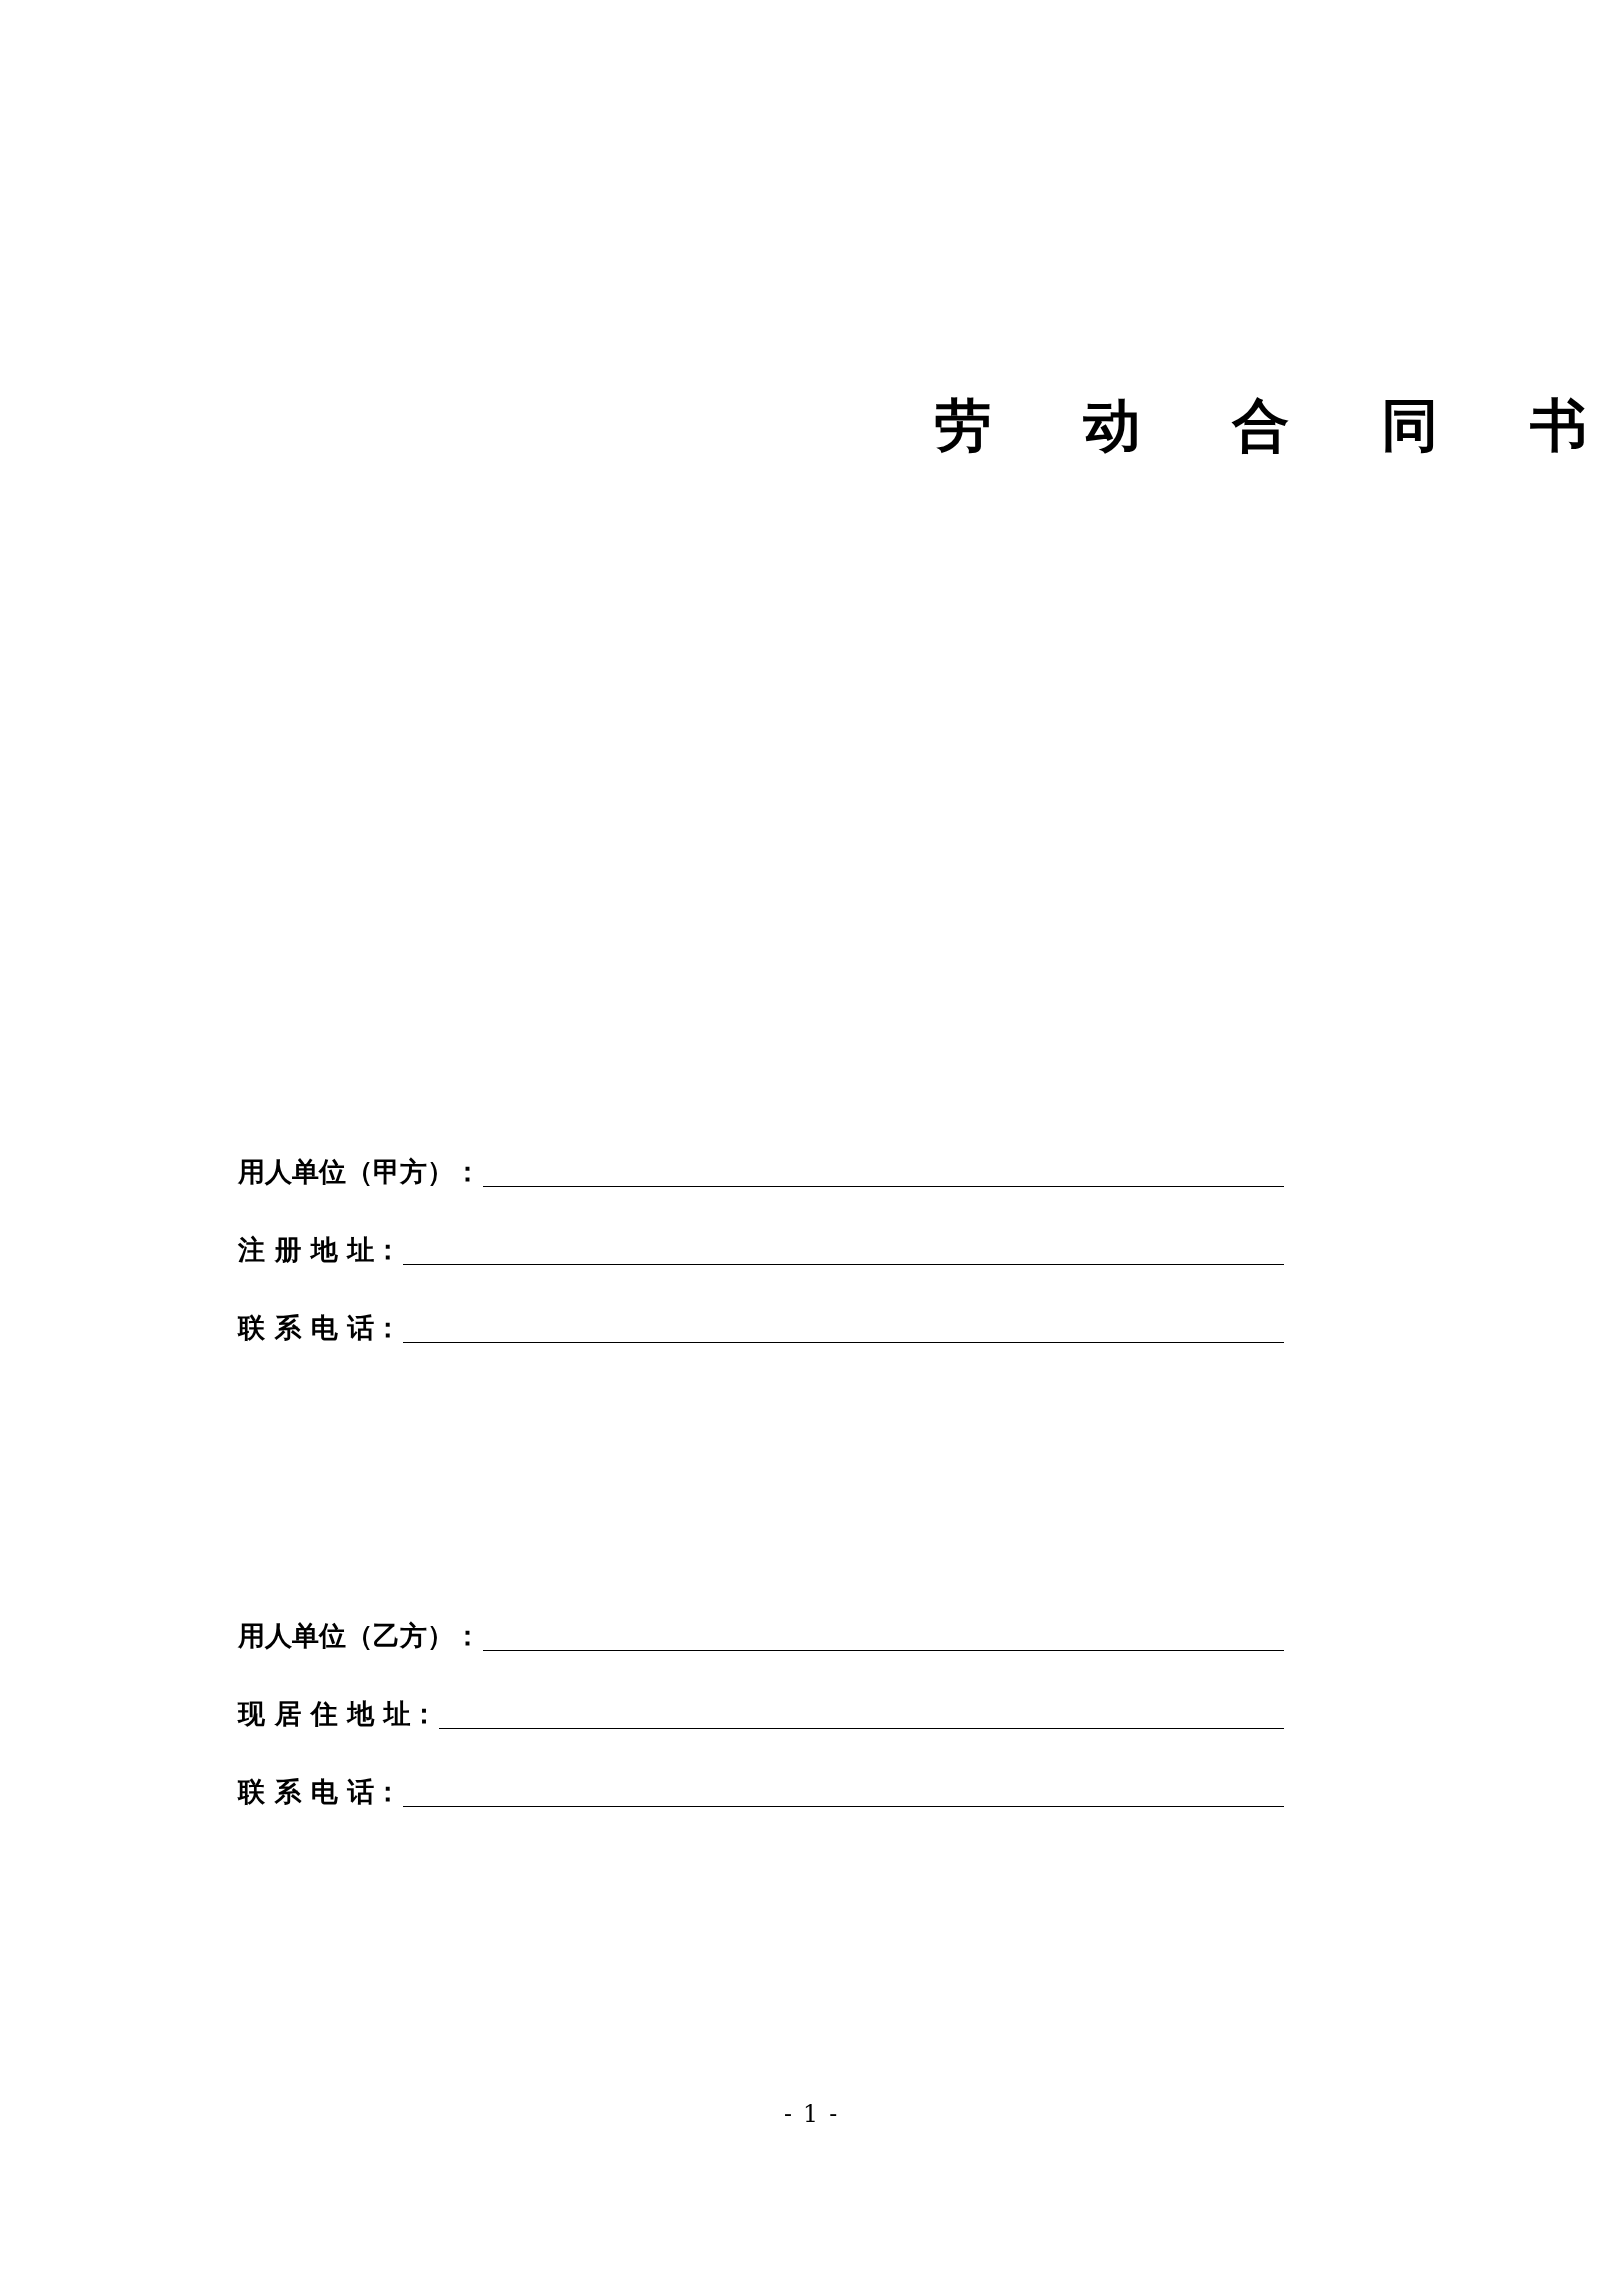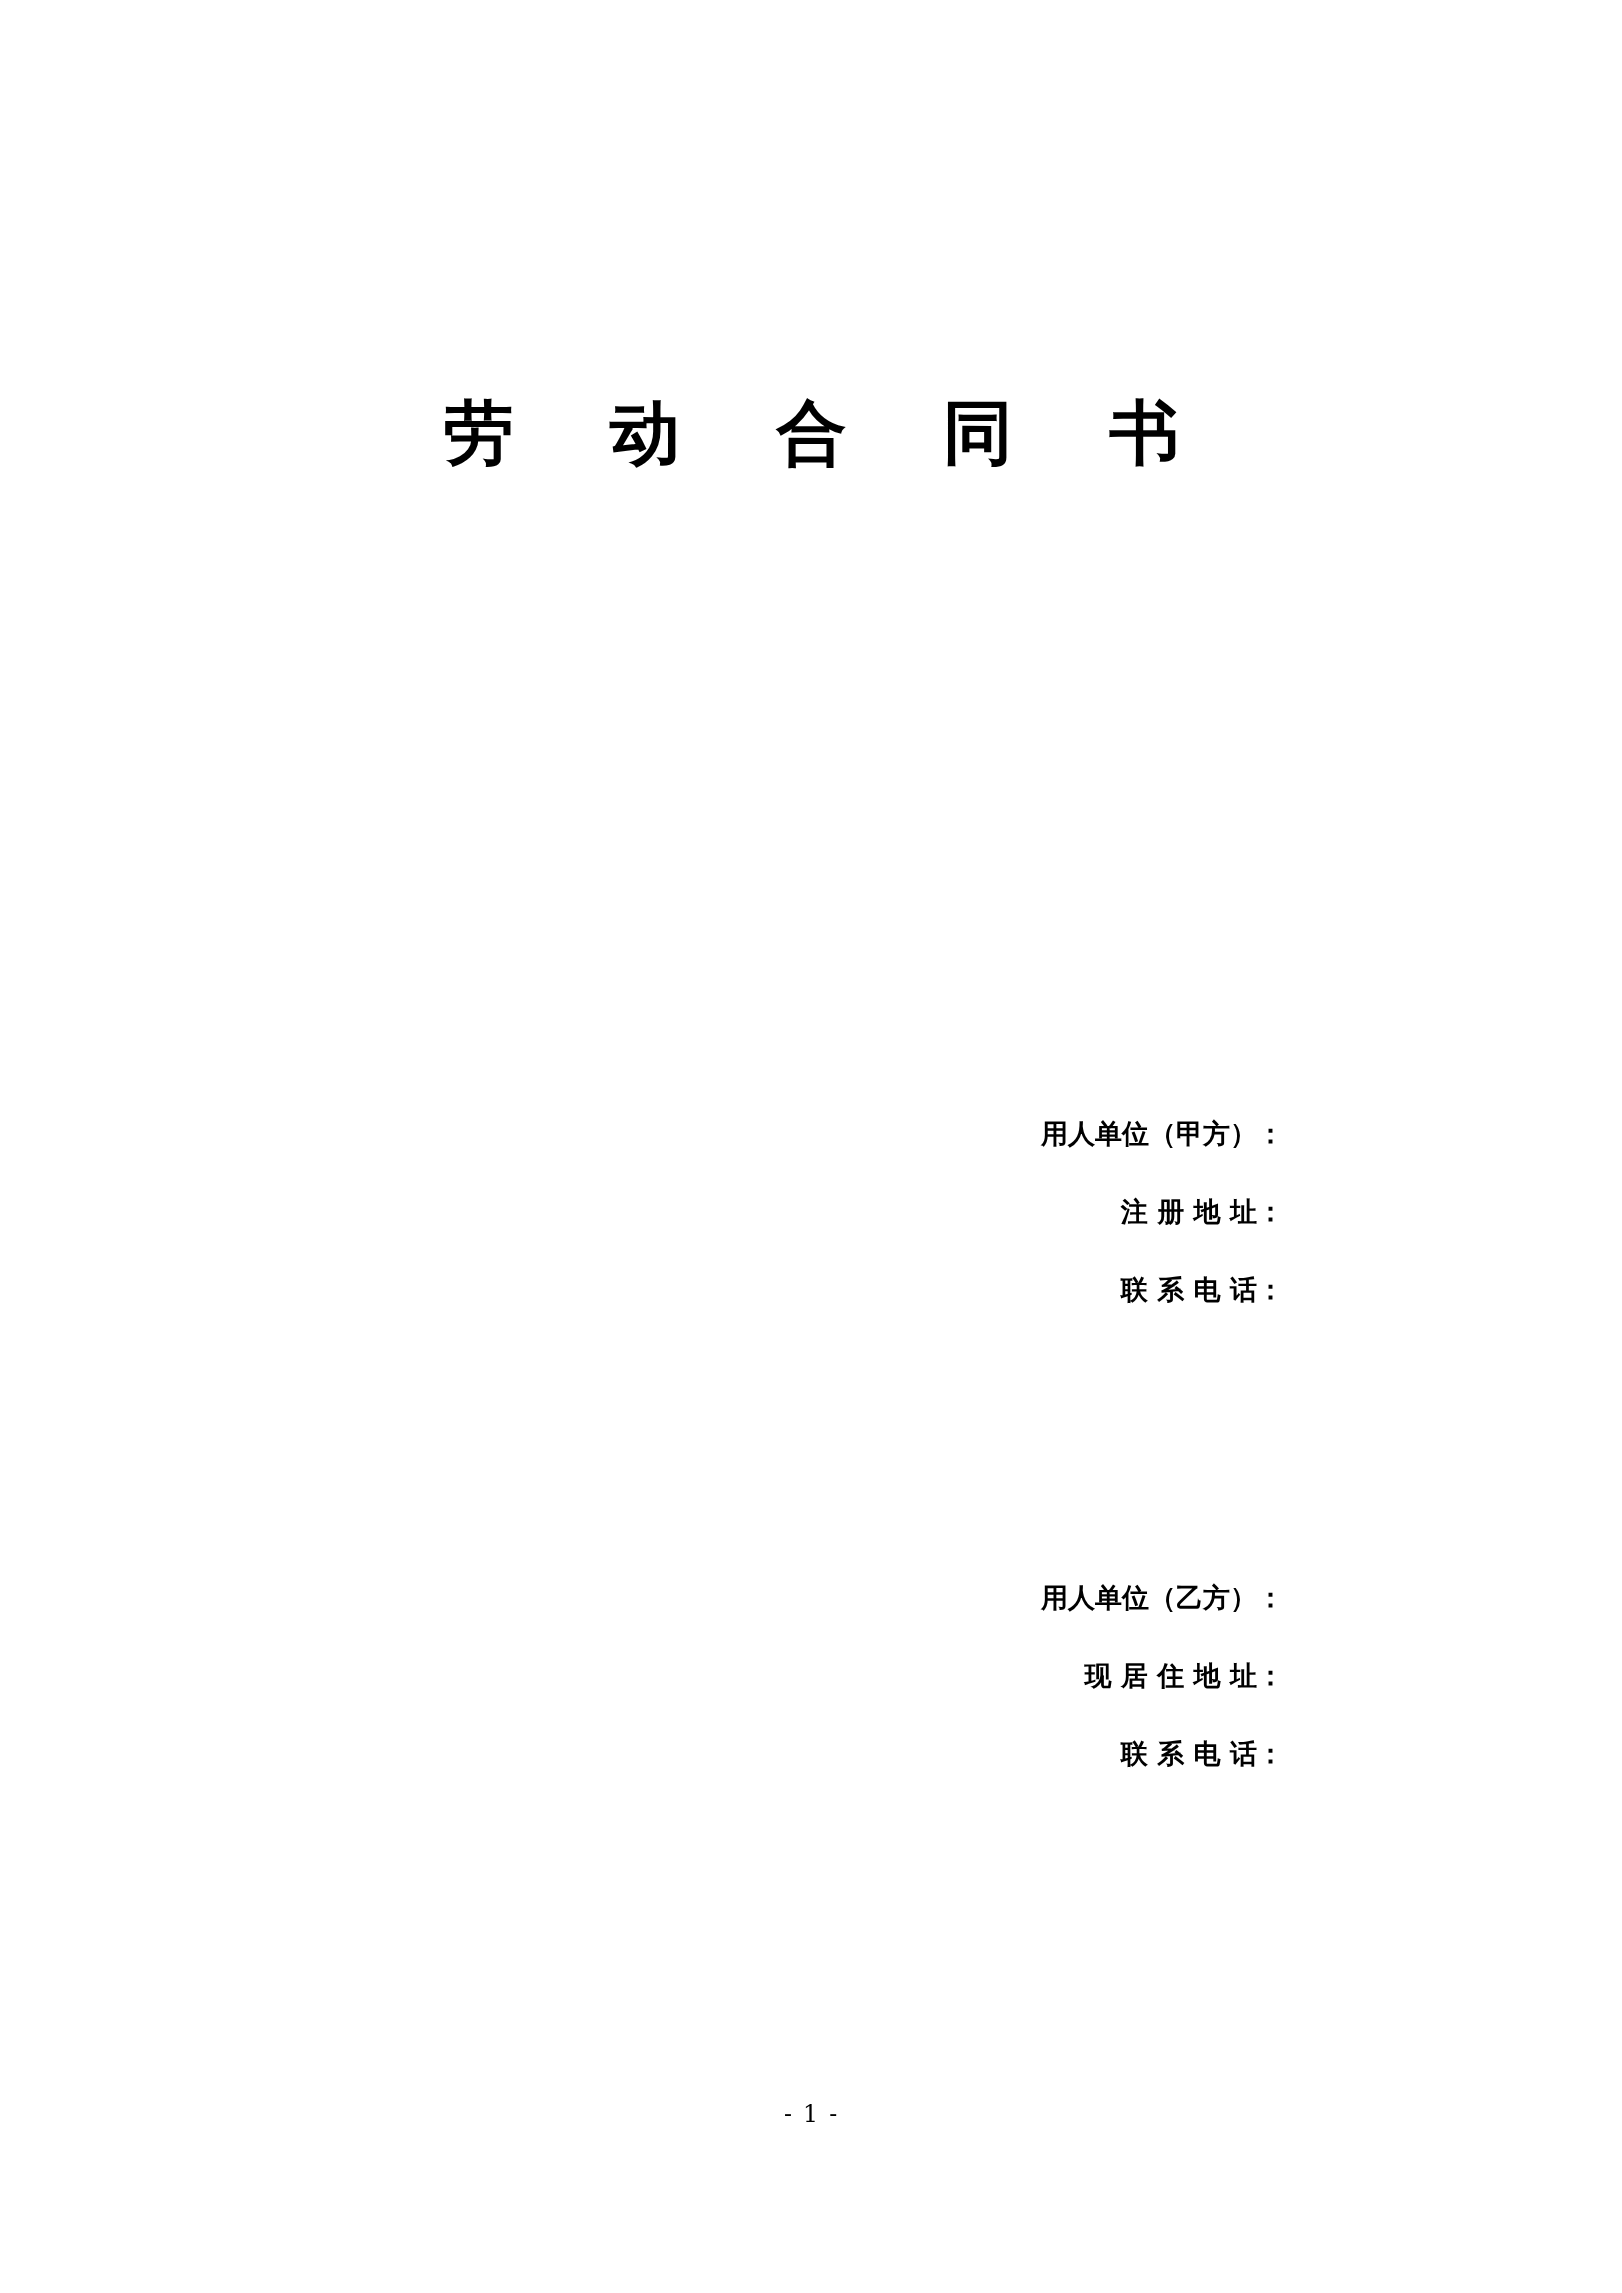--- a/index.html
+++ b/index.html
@@ -17,24 +17,24 @@
     overflow: hidden;
     box-sizing: border-box;
   }
 
   
   .doc-title {
     position: absolute;
     top: 391px;
     left: 0;
     width: 100%;
-    text-align: center;
+    text-align: right;
     font-family: "DejaVu Serif", "Liberation Serif", serif;
     font-weight: 700;
-    font-size: 70px;
+    font-size: 57px;
     letter-spacing: 36px;
     text-indent: 36px;
     line-height: 1.2;
     white-space: nowrap;
   }
 
   
   .fields {
     position: absolute;
     left: 238px;
@@ -43,21 +43,20 @@
   .fields.party-a { top: 1118px; }
   .fields.party-b { top: 1582px; }
 
   .field-row {
     display: flex;
     align-items: flex-end;
     height: 78px;
     font-size: 27px;
     font-weight: 700;
     white-space: nowrap;
-    flex-direction: column;
   }
   .field-label {
     flex: 0 0 auto;
     font-family: "DejaVu Serif", "Liberation Serif", serif;
     font-weight: 700;
     font-size: 27px;
     line-height: 31px;
     padding-bottom: 9px;
   }
   .field-line {

